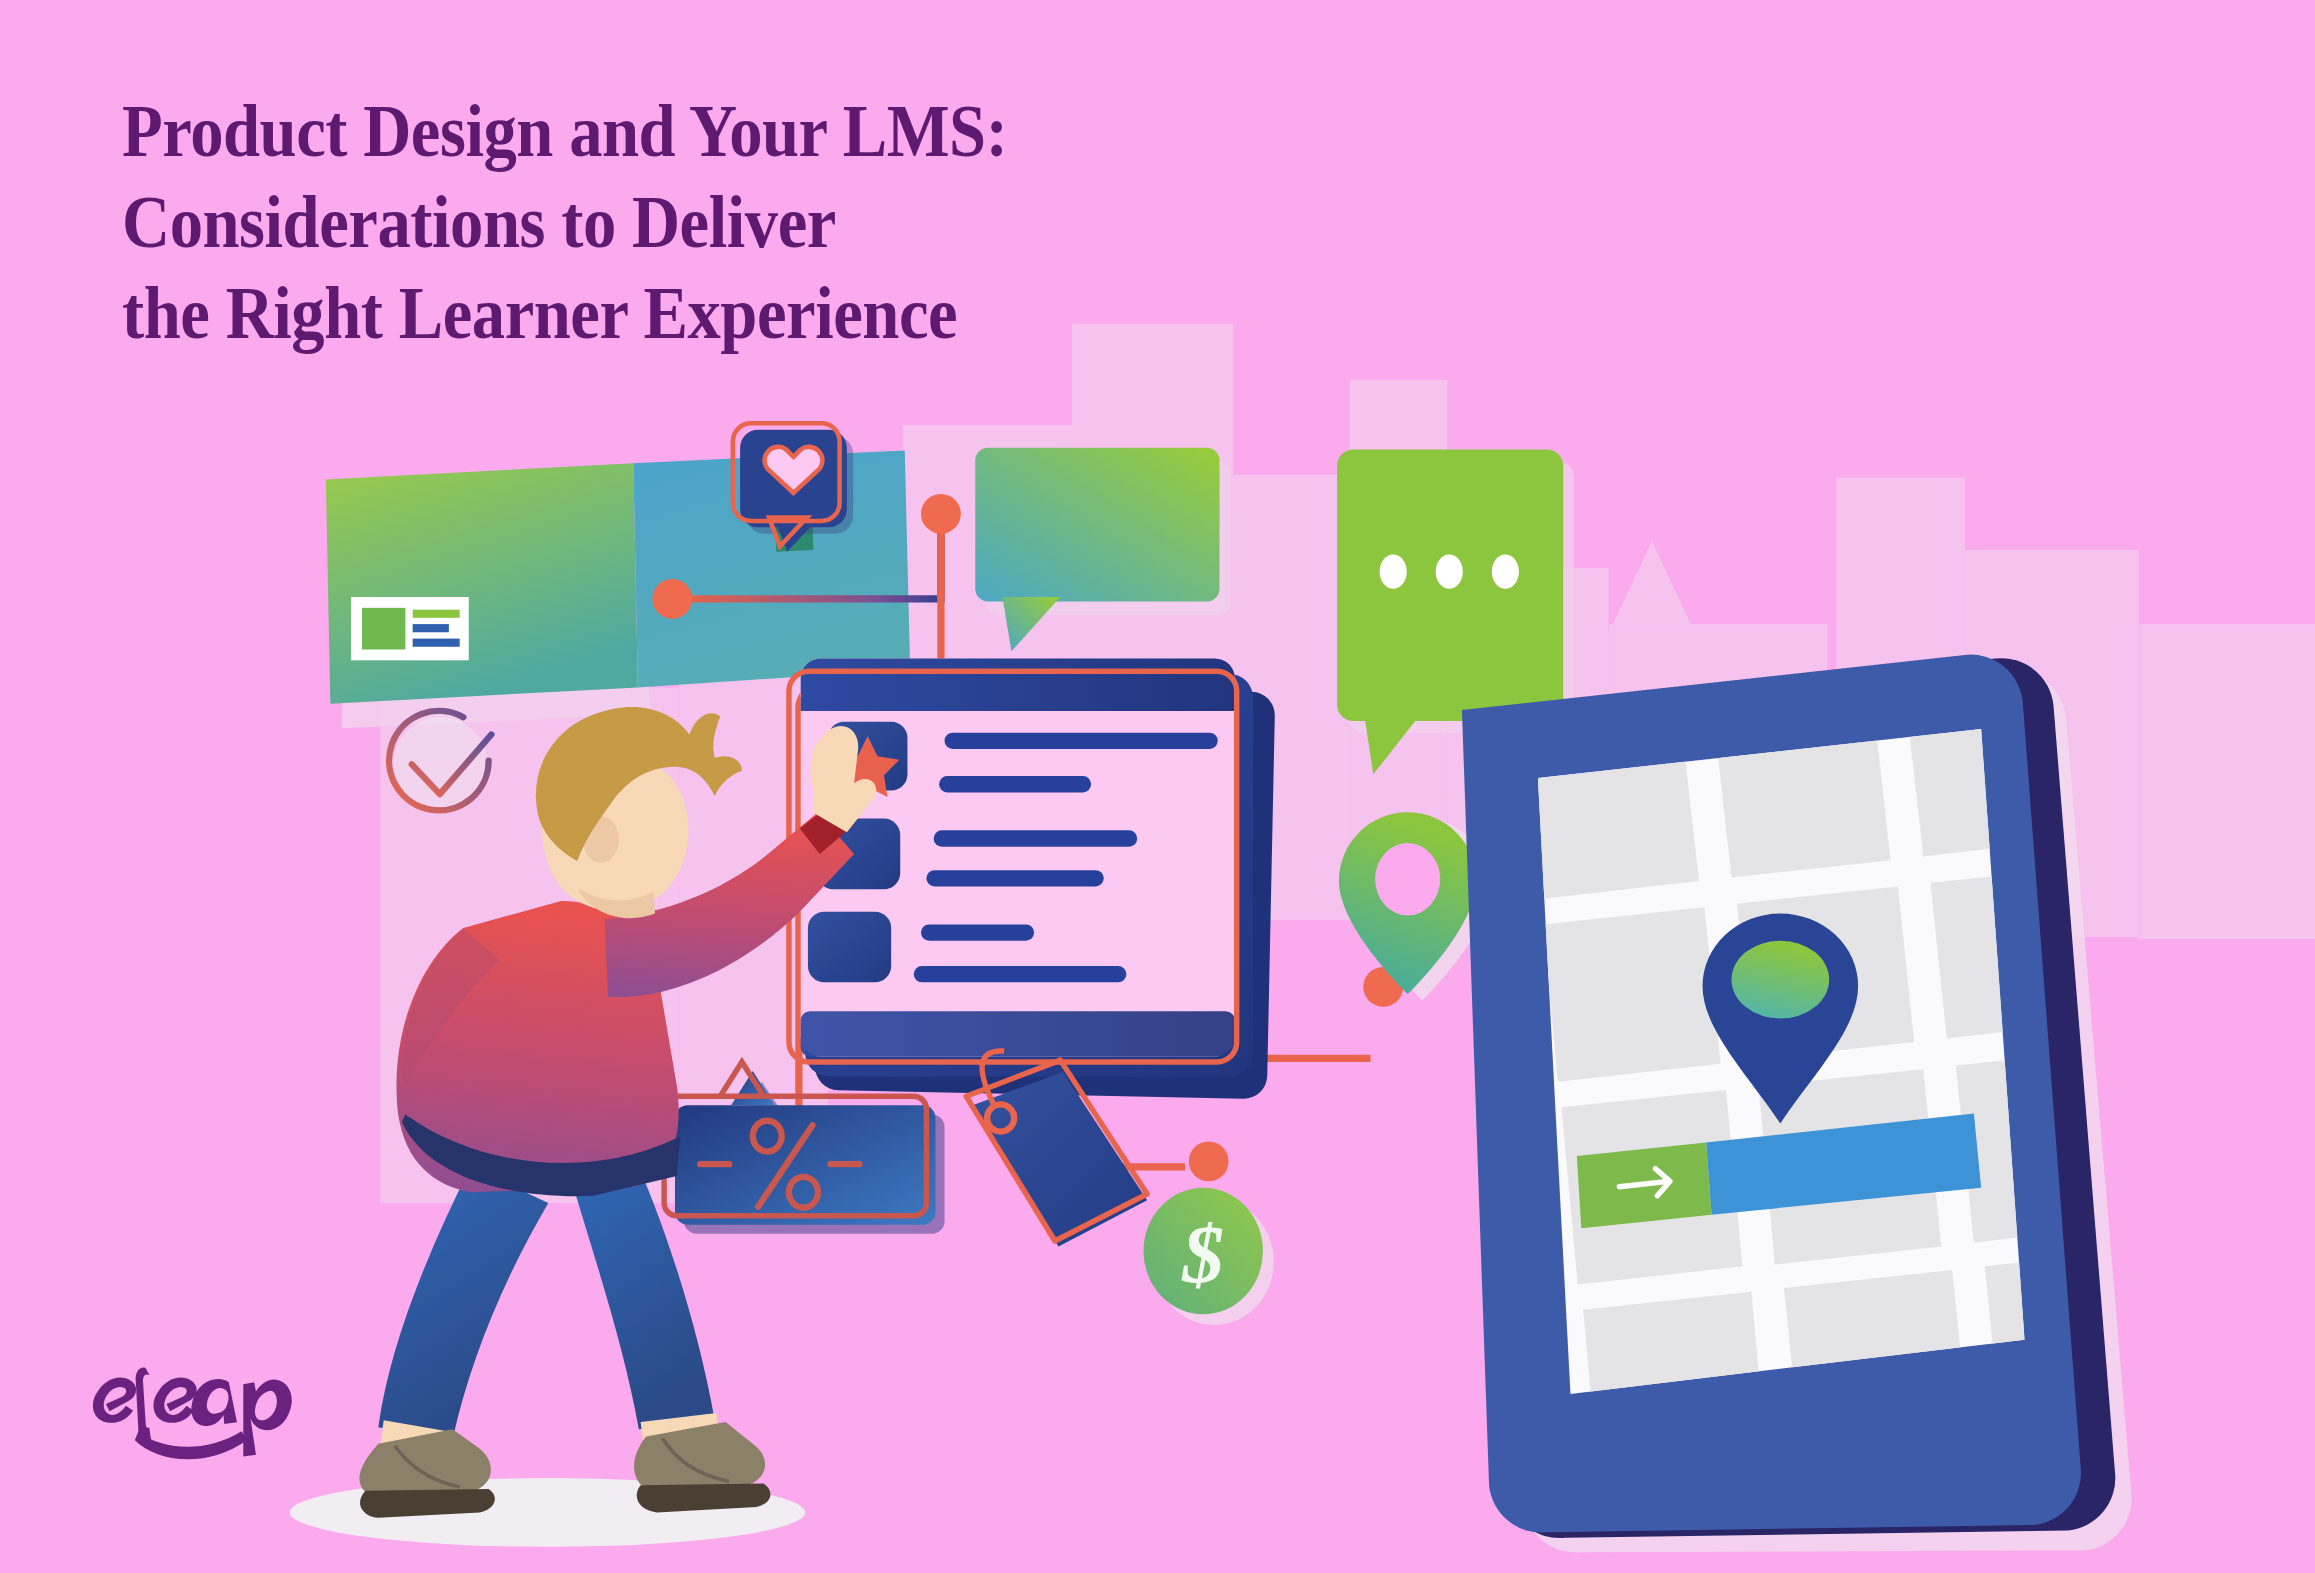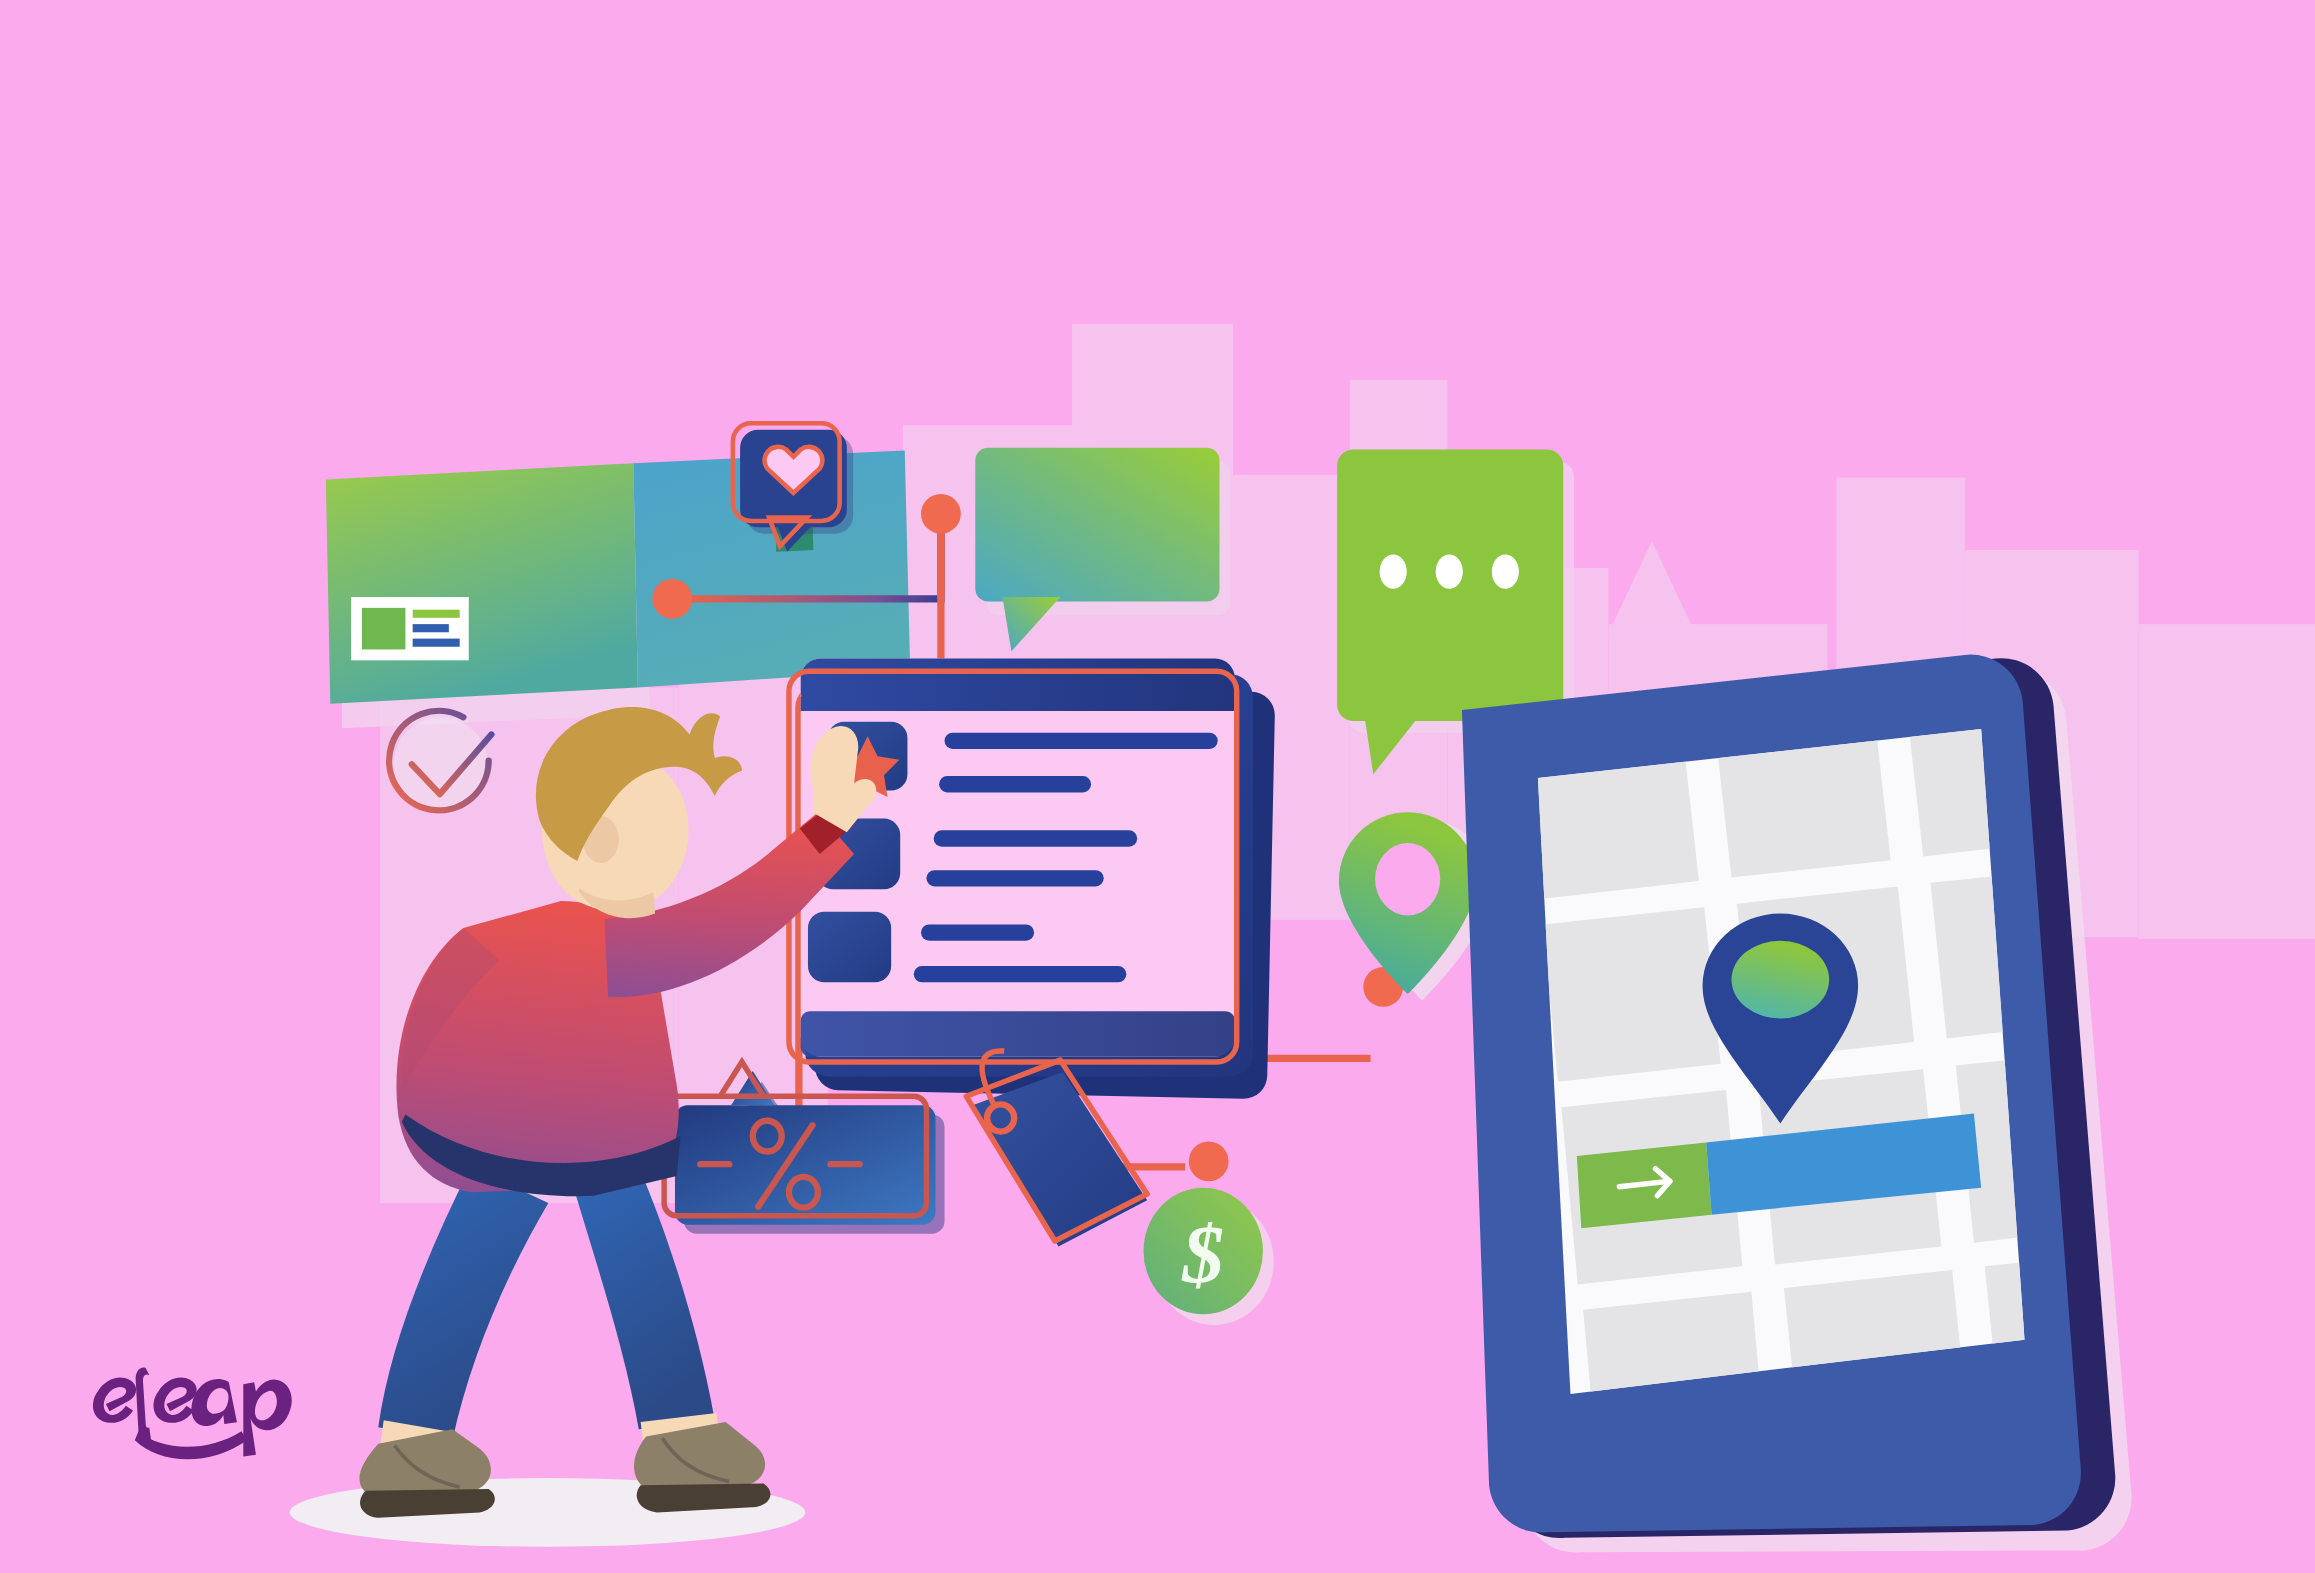--- a/index.html
+++ b/index.html
@@ -331,20 +331,25 @@
       <ellipse cx="664" cy="928" rx="20" ry="26" fill="#EDC8A4"></ellipse>
 
       <path d="M596,906 C582,856 608,808 656,790 C702,772 742,784 762,812 C770,790 786,784 796,792 C790,808 786,822 790,838
                C806,832 820,840 820,852 C808,856 796,866 790,880 C778,856 762,846 740,848 C712,850 690,866 674,890 C658,912 646,930 638,952
                C620,942 604,928 596,906 Z" fill="#C79A46"></path>
 
       <path d="M640,986 C658,1012 692,1022 724,1010 L722,986 C694,1000 662,998 640,982 Z" fill="#EDC8A4"></path>
     </g>
   </svg>
 
+  <div id="title-block">
+    <div class="line">Product Design and Your LMS:</div>
+    <div class="line">Considerations to Deliver</div>
+    <div class="line">the Right Learner Experience</div>
+  </div>
 
   <div id="logo">
     <svg viewBox="0 0 250 125" width="226" height="113" xmlns="http://www.w3.org/2000/svg">
       <g fill="#6B217F">
 
         <path d="M13,48 C4,60 6,78 22,82 C34,85 46,79 52,69 L44,64 C39,72 31,76 25,73 C19,70 18,62 22,54
                  C27,45 36,41 42,44 C46,46 45,51 40,54 L22,62 L26,70 L48,58 C58,52 58,40 48,35 C36,29 21,35 13,48 Z"></path>
 
         <path d="M66,22 C60,20 54,26 55,36 L58,92 C58,100 63,104 72,102 L70,88 C67,89 66,87 66,83 L63,36
                  C63,30 66,28 70,30 Z"></path>

